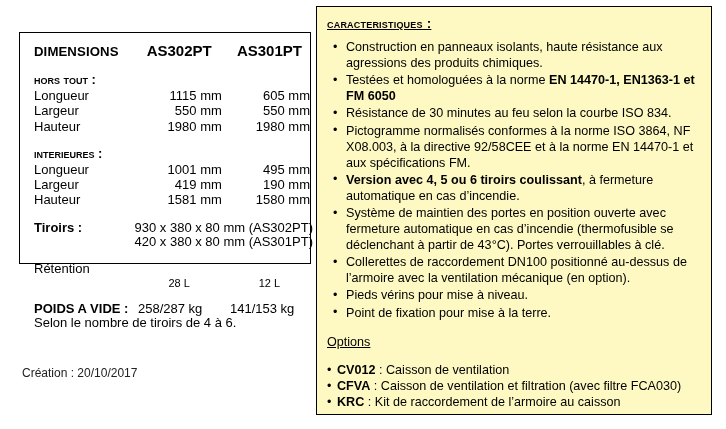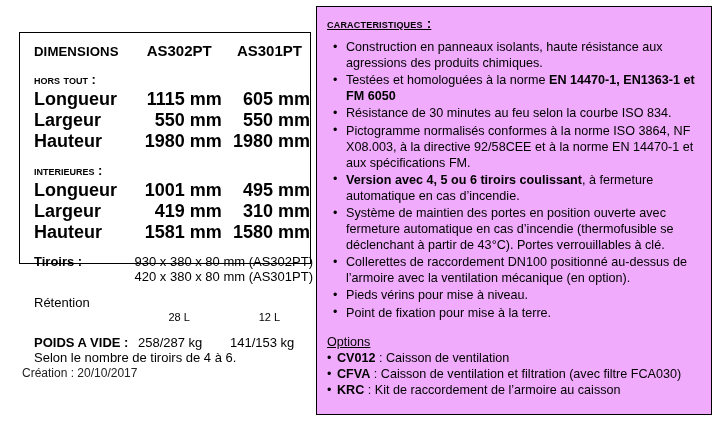--- a/index.html
+++ b/index.html
@@ -51,21 +51,21 @@
 
   .spacer-row td { height: 12px; font-size: 1px; line-height: 1px; }
 
   .grouphdr td {
     font-weight: bold;
     font-size: 13px;
     font-variant: small-caps;
     text-transform: lowercase;
     padding-bottom: 1px !important;
   }
-  .datarow td { font-size: 18px; padding-bottom: 0.5px !important; font-weight: bold; }
+  .datarow td { font-size: 13px; padding-bottom: 0.5px !important; }
 
   .tiroirs-label { font-weight: bold; font-size: 13px; }
   .tiroirs-vals {
     font-size: 13px;
     text-align: left;
     padding-left: 2px !important;
     margin-top: 16px;
   }
   .tiroirs-vals div { white-space: nowrap; }
 
@@ -90,21 +90,21 @@
 
   
   #caracteristiques-box {
     position: absolute;
     left: 316px;
     top: 6px;
     width: 396px;
     height: 409px;
     border: 1.5px solid #000;
     box-sizing: border-box;
-    background: #f0abfc;
+    background: #fef9c3;
   }
   .car-inner { padding: 9px 8px 0 10px; }
 
   #caracteristiques-title {
     font-weight: bold;
     font-size: 13.5px;
     font-variant: small-caps;
     text-transform: lowercase;
     text-decoration: underline;
     margin-bottom: 9px;
@@ -129,21 +129,21 @@
     top: -0.5px;
     font-size: 12.6px;
     line-height: 1.26;
   }
   ul.featlist b { font-weight: bold; }
 
   #options-block { margin-top: 13px; }
   #options-title {
     font-size: 12.6px;
     text-decoration: underline;
-    margin-bottom: 1px;
+    margin-bottom: 13px;
   }
   ul.optlist {
     list-style: none;
     margin: 0;
     padding: 0;
   }
   ul.optlist > li {
     position: relative;
     padding-left: 10px;
     font-size: 12.6px;
@@ -197,21 +197,21 @@
             <td class="col-label" colspan="3">INTERIEURES :</td>
           </tr>
           <tr class="datarow">
             <td class="col-label">Longueur</td>
             <td class="col-a">1001 mm</td>
             <td class="col-b">495 mm</td>
           </tr>
           <tr class="datarow">
             <td class="col-label">Largeur</td>
             <td class="col-a">419 mm</td>
-            <td class="col-b">310 mm</td>
+            <td class="col-b">190 mm</td>
           </tr>
           <tr class="datarow">
             <td class="col-label">Hauteur</td>
             <td class="col-a">1581 mm</td>
             <td class="col-b">1580 mm</td>
           </tr>
           <tr class="spacer-row">
             <td colspan="3"></td>
           </tr>
           <tr>

